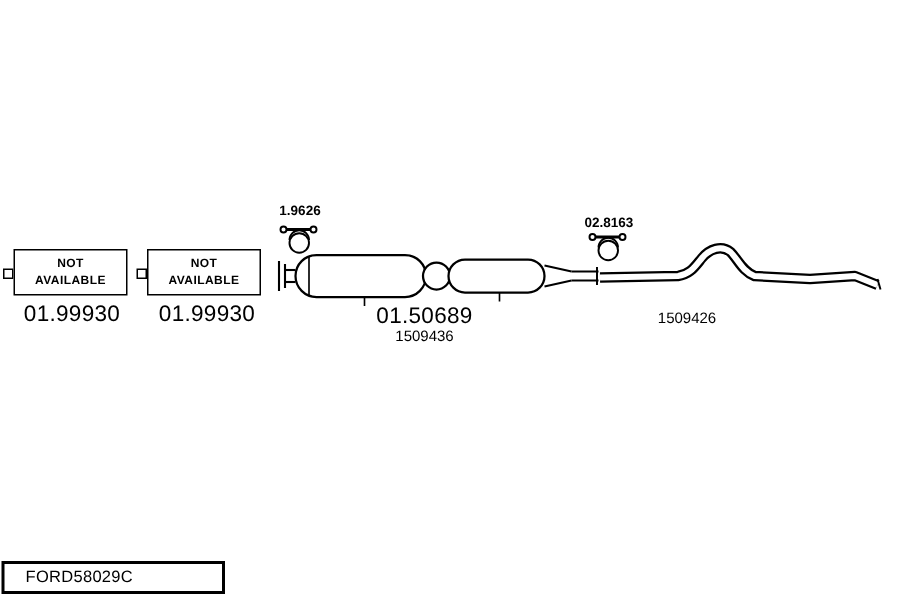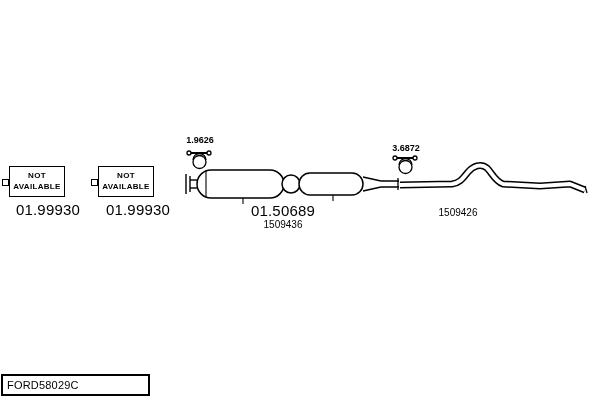--- a/index.html
+++ b/index.html
@@ -12,21 +12,21 @@
   .canvas {
     position: relative;
     width: 600px;
     height: 400px;
     background: #ffffff;
     overflow: hidden;
   }
   .abs { position: absolute; }
   .na-box {
     box-sizing: border-box;
-    width: 56px;
+    width: 76px;
     height: 31px;
     border: 1.5px solid #000;
     background: #fff;
     display: flex;
     flex-direction: column;
     align-items: center;
     justify-content: center;
     font-size: 8px;
     font-weight: bold;
     letter-spacing: 0.3px;
@@ -60,21 +60,21 @@
   .footer-box {
     box-sizing: border-box;
     left: 1px;
     top: 374px;
     width: 149px;
     height: 22px;
     border: 2px solid #000;
     background: #fff;
     display: flex;
     align-items: center;
-    padding-left: 4px;
+    padding-left: 14px;
     font-size: 11px;
     letter-spacing: 0.2px;
   }
   svg { display: block; }
 </style>
 </head>
 <body>
 
 <div class="canvas">
 
@@ -136,21 +136,21 @@
   </div>
 
   <div class="abs part-number" style="left:5px; top:201px; width:86px">01.99930</div>
   <div class="abs part-number" style="left:95px; top:201px; width:86px">01.99930</div>
 
   <div class="abs clamp-number" style="left:176px; top:135px; width:48px">1.9626</div>
 
   <div class="abs part-number" style="left:235px; top:202px; width:96px">01.50689</div>
   <div class="abs ref-number" style="left:250px; top:219px; width:66px">1509436</div>
 
-  <div class="abs clamp-number" style="left:382px; top:143px; width:48px">3.6872</div>
+  <div class="abs clamp-number" style="left:382px; top:143px; width:48px">02.8163</div>
 
   <div class="abs ref-number" style="left:425px; top:207px; width:66px">1509426</div>
 
   <div class="abs footer-box">
     <span>FORD58029C</span>
   </div>
 
 </div>
 
 </body></html>

